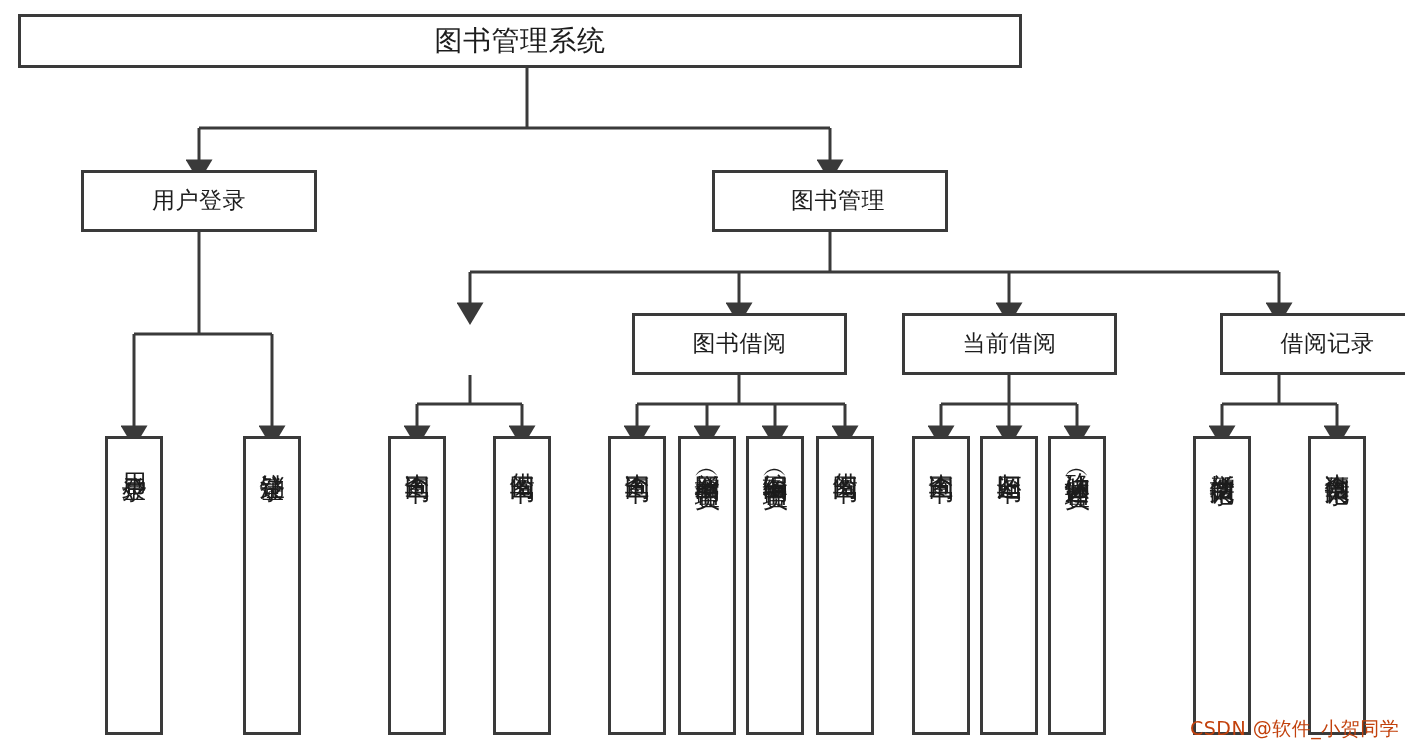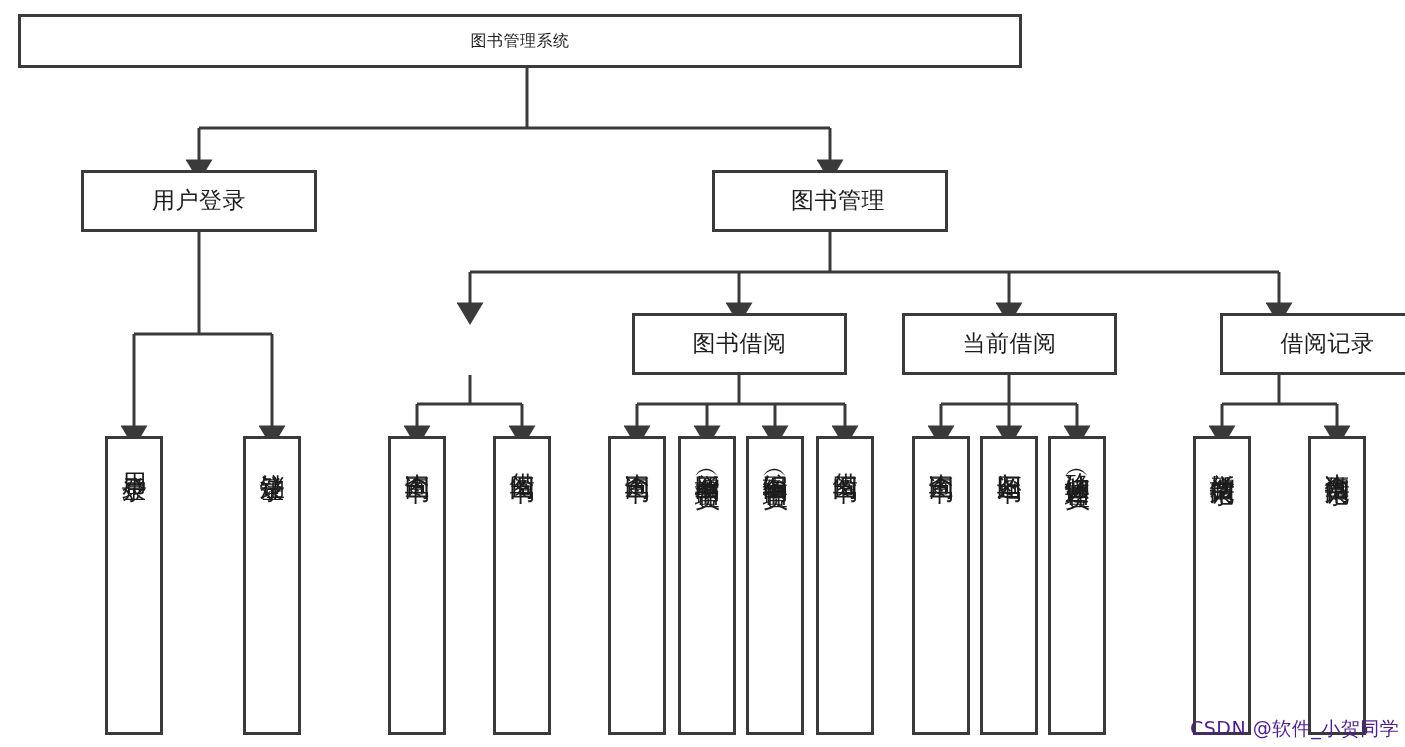--- a/index.html
+++ b/index.html
@@ -40,38 +40,38 @@
   .node .label {
     display: block;
     line-height: 1.18;
     letter-spacing: 0.5px;
   }
   .node.horiz .label {
     writing-mode: horizontal-tb;
     font-size: 23px;
   }
   .node.root .label {
-    font-size: 16px;
+    font-size: 28px;
   }
   .node.vert {
     align-items: flex-start;
     padding-top: 14px;
   }
   .node.vert .label {
     writing-mode: vertical-rl;
     text-orientation: upright;
     font-size: 25px;
     line-height: 1.02;
     letter-spacing: 2px;
     white-space: nowrap;
   }
   .watermark {
     position: absolute;
     font-size: 19px;
-    color: #4c1d95;
+    color: #c2410c;
     white-space: nowrap;
     letter-spacing: 0.5px;
   }
 </style>
 </head>
 <body>
 
 <div id="canvas">
 
   <svg class="wires" viewBox="0 0 1405 747" xmlns="http://www.w3.org/2000/svg">

